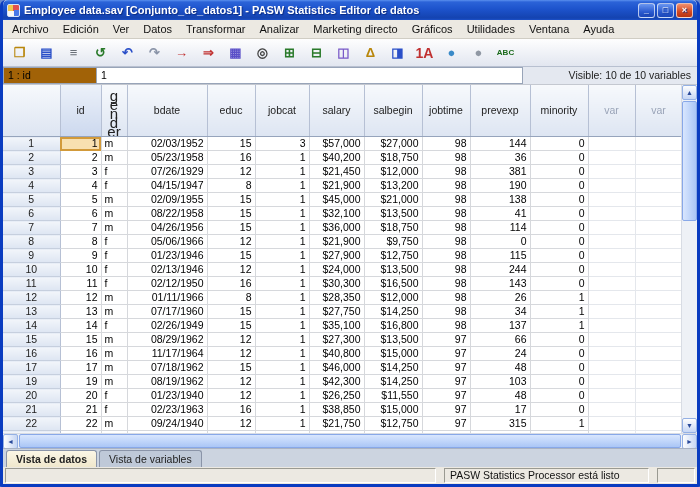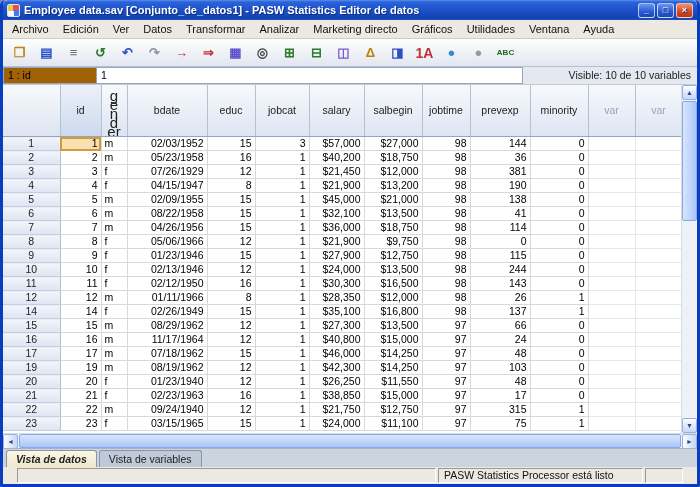--- a/index.html
+++ b/index.html
@@ -73,24 +73,24 @@
             background:linear-gradient(90deg,#d8e6fe,#aac6f6); }
   .hthumb { flex:1; margin:0 1px; border:1px solid #88a8e8; border-radius:2px;
             background:linear-gradient(180deg,#d8e6fe,#aac6f6); }
   .vtrack { flex:1; }
 
   
   .tabsbar { height:19px; flex:0 0 19px; background:#ccd4e0; display:flex; align-items:flex-end; gap:2px;
              padding:0 0 0 3px; border-top:1px solid #a8b2c4; }
   .tab { font-size:10.5px; padding:2px 9px 2px 9px; border:1px solid #8a94a8; border-bottom:none;
          border-radius:3px 3px 0 0; background:#bfc9d8; color:#222; }
-  .tab.active { background:linear-gradient(180deg,#fbf6e6,#efe7cc); font-weight:bold;font-style:italic; }
-
-  
-  .statusbar { height:17px; flex:0 0 17px; background:#ece9e2; display:flex; gap:2px; padding:1px 14px;
+  .tab.active { background:linear-gradient(180deg,#fbf6e6,#efe7cc); font-weight:bold; }
+
+  
+  .statusbar { height:17px; flex:0 0 17px; background:#ece9e2; display:flex; gap:8px; padding:1px 2px;
                font-size:10.5px; align-items:stretch; }
   .status-panel { border:1px solid; border-color:#9a9a92 #ffffff #ffffff #9a9a92; }
   .status-left { flex:1; }
   .status-msg { width:205px; padding:0 5px; line-height:13px; color:#111; white-space:nowrap; overflow:hidden; }
   .status-end { width:38px; }
 </style>
 </head>
 <body>
 
 <div class="window">
@@ -395,20 +395,35 @@
               <td>1</td>
               <td>$28,350</td>
               <td>$12,000</td>
               <td>98</td>
               <td>26</td>
               <td>1</td>
               <td class="empty"></td>
               <td class="empty"></td>
             </tr>
             <tr>
+              <th>13</th>
+              <td>13</td>
+              <td class="left">m</td>
+              <td>07/17/1960</td>
+              <td>15</td>
+              <td>1</td>
+              <td>$27,750</td>
+              <td>$14,250</td>
+              <td>98</td>
+              <td>34</td>
+              <td>1</td>
+              <td class="empty"></td>
+              <td class="empty"></td>
+            </tr>
+            <tr>
               <th>14</th>
               <td>14</td>
               <td class="left">f</td>
               <td>02/26/1949</td>
               <td>15</td>
               <td>1</td>
               <td>$35,100</td>
               <td>$16,800</td>
               <td>98</td>
               <td>137</td>

